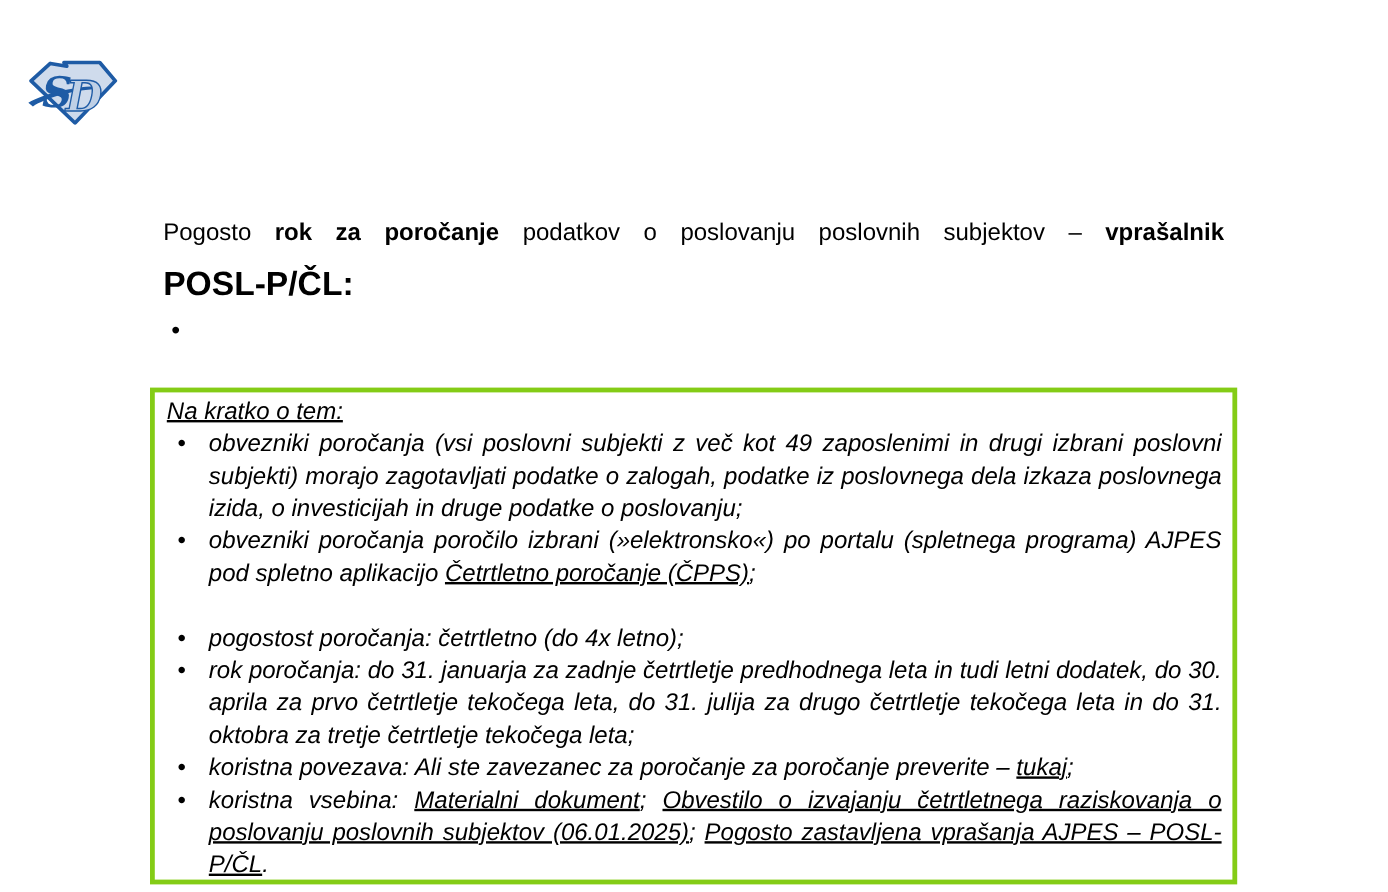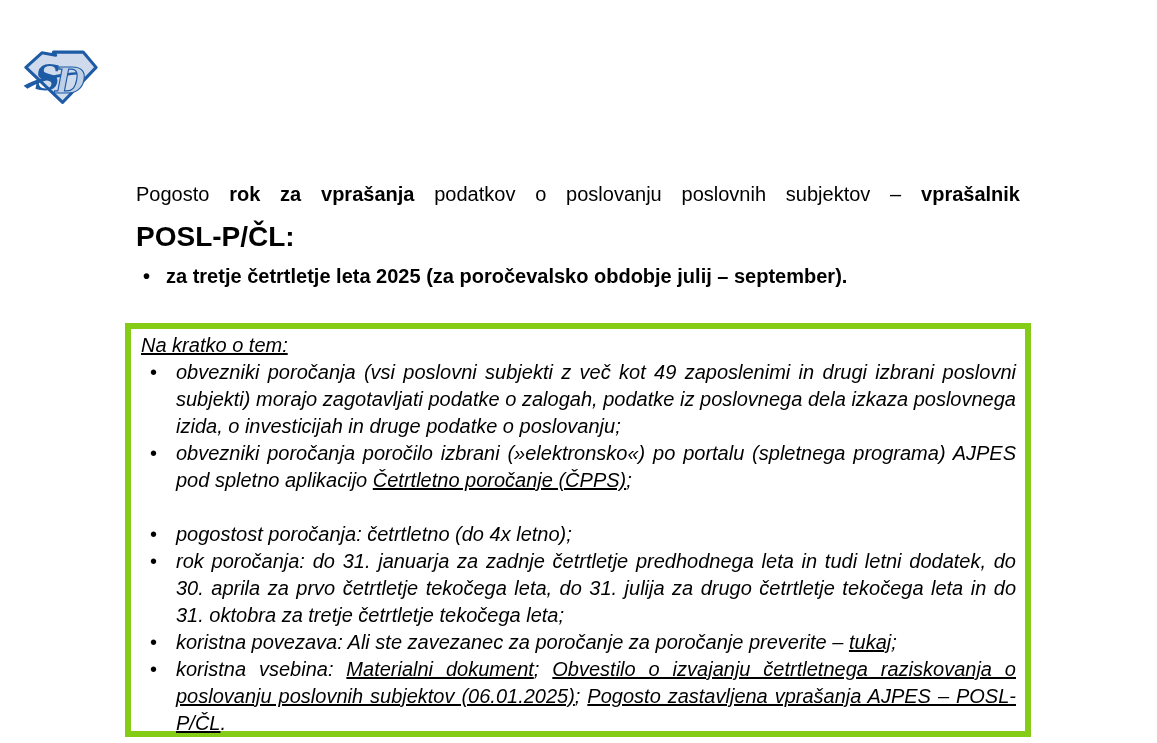--- a/index.html
+++ b/index.html
@@ -28,21 +28,21 @@
   .deadline-item{
     position:absolute;left:136px;top:263px;width:890px;
     font-size:20px;line-height:26px;font-weight:bold;
     padding-left:30px;box-sizing:border-box;
   }
   .dot{position:absolute;font-size:20px;font-style:normal;}
   .deadline-item .dot{left:7px;top:0;}
 
   .info-box{
     position:absolute;left:125px;top:323px;width:906px;height:414px;
-    box-sizing:border-box;border:6px solid #84cc16;
+    box-sizing:border-box;border:4px solid #84cc16;
     padding:3px 9px 0 10px;
     background:#ffffff;
   }
   .box-title{
     font-size:20px;line-height:27px;
     font-style:italic;text-decoration:underline;
   }
   .box-list{
     list-style:none;margin:0;padding:0;
     font-size:20px;line-height:27px;font-style:italic;
@@ -60,26 +60,25 @@
 
   <div class="logo">
     <svg viewBox="0 0 100 76" xmlns="http://www.w3.org/2000/svg">
       <path d="M4 28 L25 9 L43 12 L40 8 L79 8 L96 28 L52 74 Z" fill="#CFDBEC" stroke="#1E5BA5" stroke-width="4" stroke-linejoin="round"></path>
       <path d="M1 52 C18 42 48 35 74 34 L74 37 C46 39 20 47 6 56 Z" fill="#1E5BA5"></path>
       <text x="16" y="57" font-family="'DejaVu Serif',serif" font-style="italic" font-weight="bold" font-size="46" fill="#1E5BA5">S</text>
       <text x="42" y="61" font-family="'DejaVu Serif',serif" font-style="italic" font-weight="bold" font-size="46" fill="#BFD0E6" stroke="#1E5BA5" stroke-width="1.5">D</text>
     </svg>
   </div>
 
-  <div class="intro-line1"><span>Pogosto </span><span class="b">rok za vprašanja</span><span> podatkov o poslovanju poslovnih subjektov – </span><span class="b">vprašalnik</span></div>
+  <div class="intro-line1"><span>Pogosto </span><span class="b">rok za poročanje</span><span> podatkov o poslovanju poslovnih subjektov – </span><span class="b">vprašalnik</span></div>
   <div class="intro-line2"><span class="b">POSL-P/ČL:</span></div>
 
   <div class="deadline-item">
     <span class="dot">•</span>
-    <span><span class="b">za tretje četrtletje leta 2025 (za poročevalsko obdobje julij – september).</span></span>
   </div>
 
   <div class="info-box">
     <div class="box-title">Na kratko o tem:</div>
     <ul class="box-list">
       <li>
         <span class="dot">•</span>
         <span><span>obvezniki poročanja (vsi poslovni subjekti z več kot 49 zaposlenimi in drugi izbrani poslovni subjekti) morajo zagotavljati podatke o zalogah, podatke iz poslovnega dela izkaza poslovnega izida, o investicijah in druge podatke o poslovanju;</span></span>
       </li>
       <li class="gap-after">

